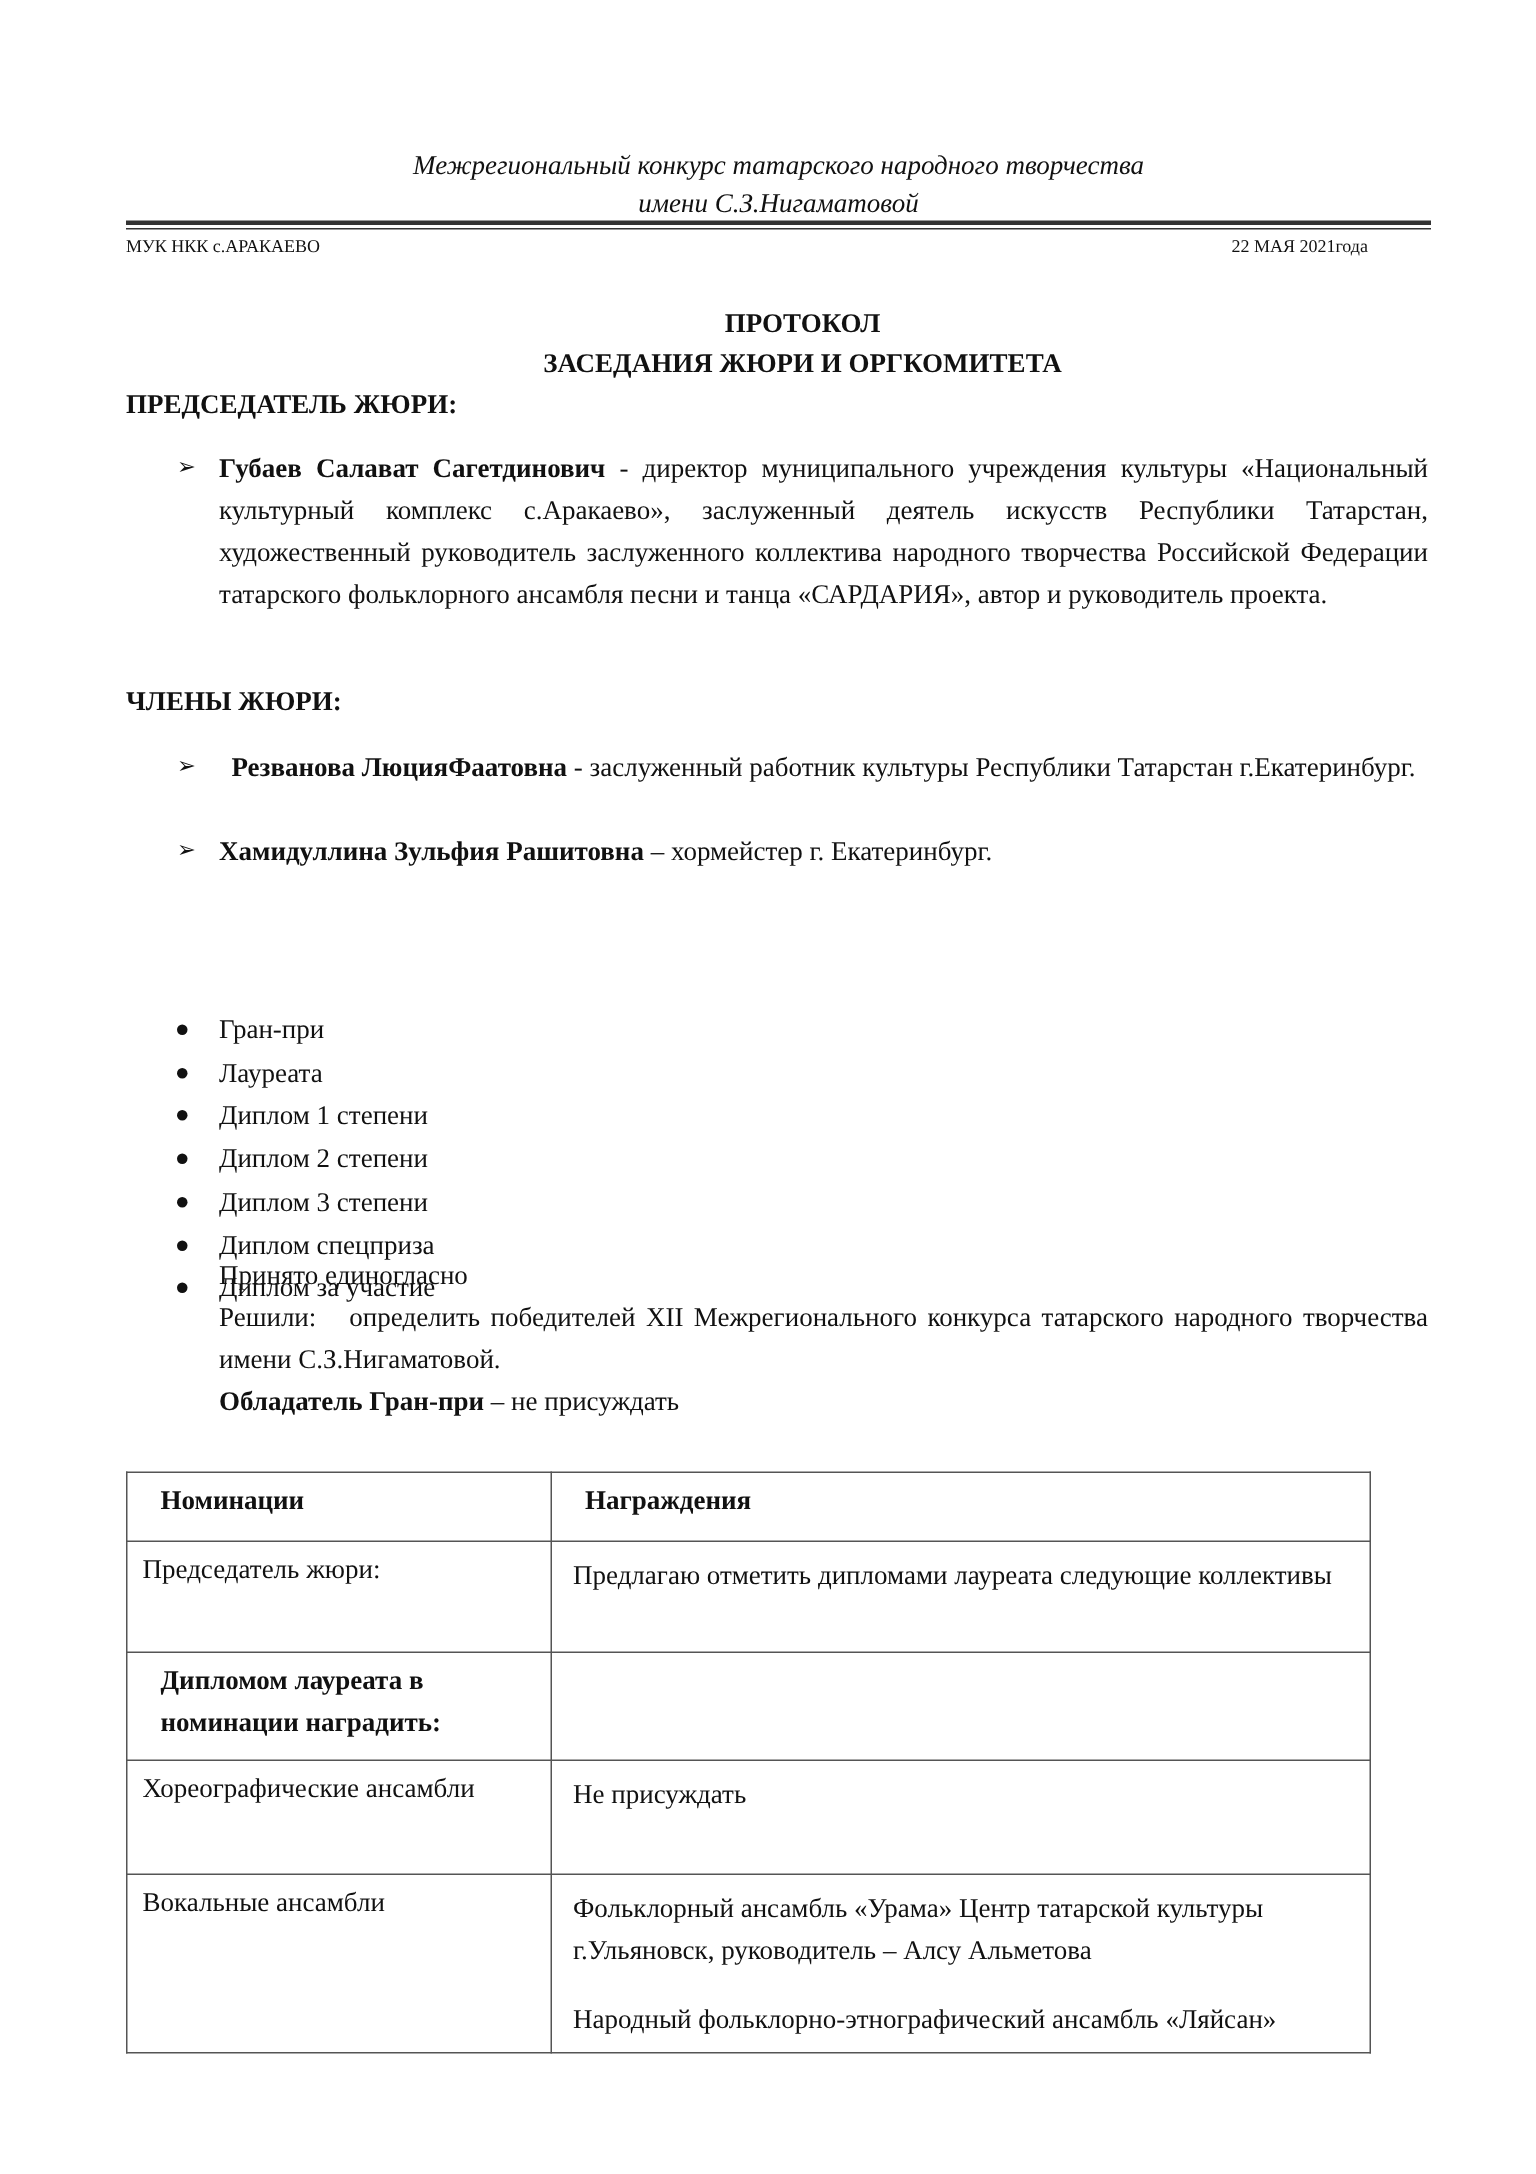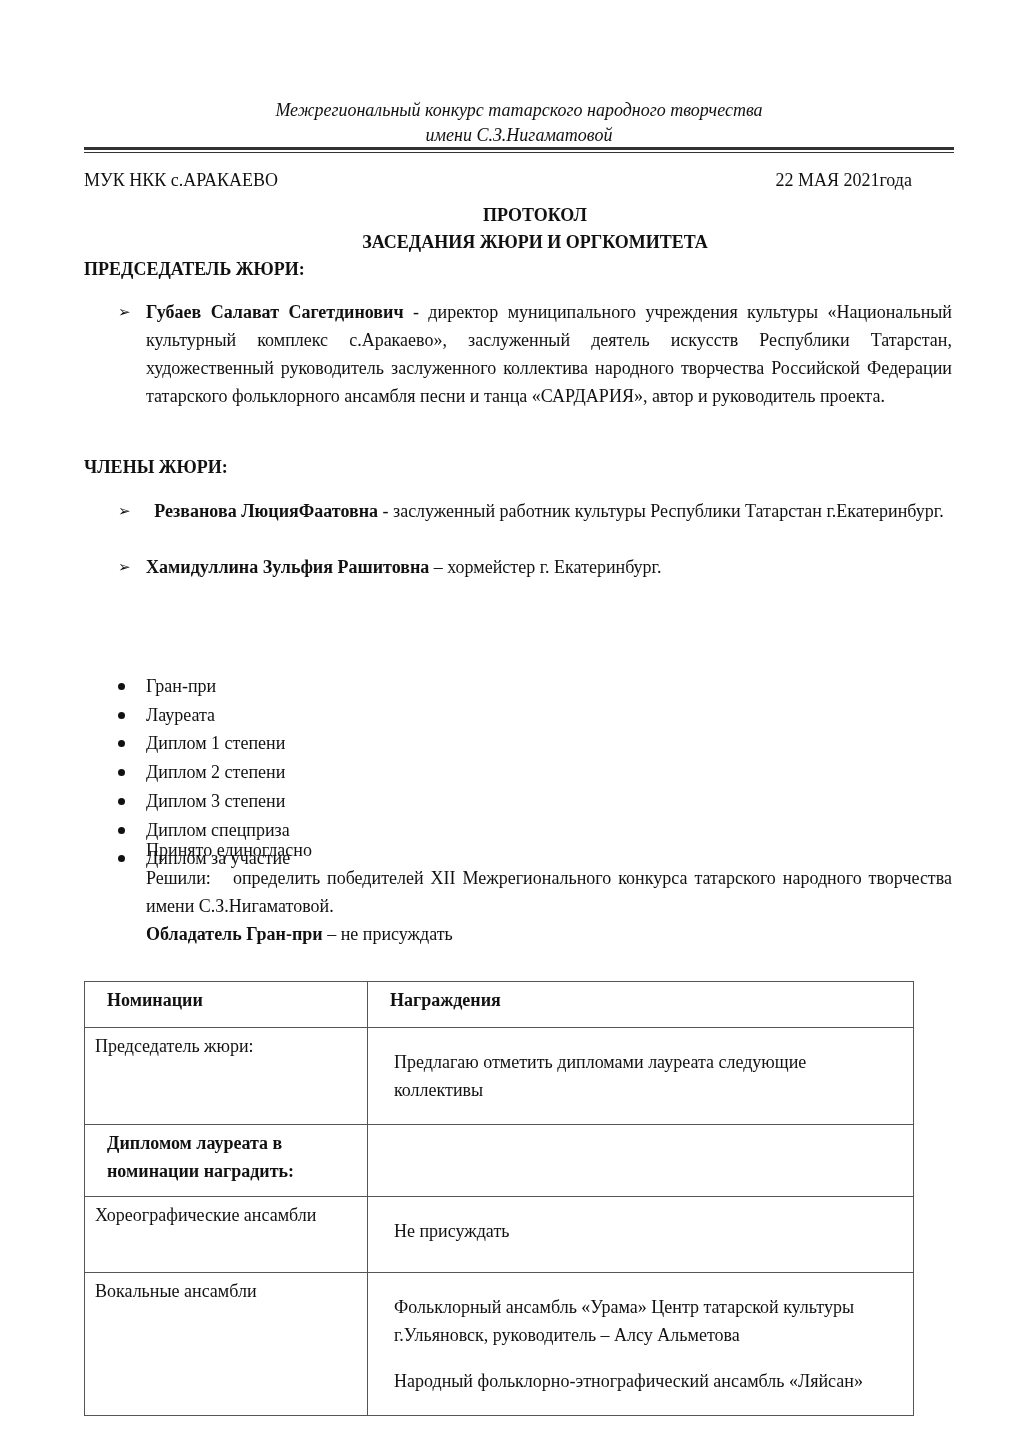--- a/index.html
+++ b/index.html
@@ -12,22 +12,22 @@
 
   .hdr-title {
     position: absolute; left: 84px; width: 870px; top: 98px;
     text-align: center; font-style: italic; font-size: 18px; line-height: 25px;
   }
   .hdr-rule {
     position: absolute; left: 84px; width: 870px; top: 147px; height: 6px;
     border-top: 3px solid #333; border-bottom: 1px solid #333; box-sizing: border-box;
   }
   .hdr-meta {
-    position: absolute; left: 84px; width: 828px; top: 168px;
-    display: flex; justify-content: space-between; font-size: 18px; line-height: 24px;
+    position: absolute; left: 84px; width: 828px; top: 152px;
+    display: flex; justify-content: space-between; font-size: 12px; line-height: 24px;
   }
 
   .title-block {
     position: absolute; left: 100px; width: 870px; top: 202px;
     text-align: center; font-weight: bold; font-size: 18px; line-height: 27px;
   }
   .sec-head {
     position: absolute; left: 84px; font-weight: bold; font-size: 18px; line-height: 24px;
   }
 
@@ -58,21 +58,21 @@
 
   table.awards {
     position: absolute; left: 84px; top: 981px; width: 830px;
     border-collapse: collapse; font-size: 18px; line-height: 28px;
   }
   table.awards td {
     border: 1.5px solid #555; vertical-align: top; padding: 4px 10px 4px 10px;
   }
   table.awards td.c1 { width: 250px; }
   table.awards .bold { font-weight: bold; padding-left: 22px; }
-  .cell-p { margin: 16px; }
+  .cell-p { margin: 4px; }
   .cell-p + .cell-p { margin-top: 18px; }
 </style>
 </head>
 <body>
 
 <div class="page">
 
   <div class="hdr-title">
     <div>Межрегиональный конкурс татарского народного творчества</div>
     <div>имени С.З.Нигаматовой</div>

